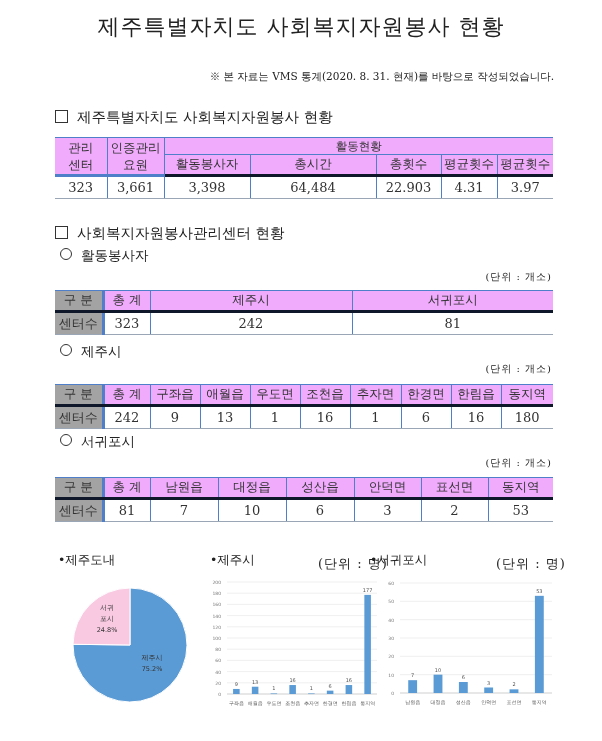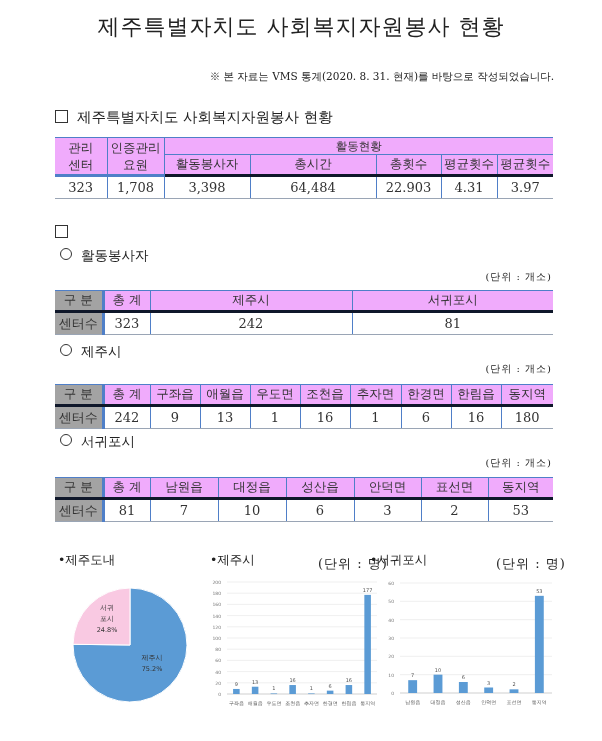--- a/index.html
+++ b/index.html
@@ -60,32 +60,32 @@
   </tr>
   <tr class="hdr-last">
     <th>활동봉사자</th>
     <th>총시간</th>
     <th>총횟수</th>
     <th>평균횟수</th>
     <th>평균횟수</th>
   </tr>
   <tr>
     <td>323</td>
-    <td>1,708</td>
+    <td>3,661</td>
     <td>3,398</td>
     <td>64,484</td>
     <td>22.903</td>
     <td>4.31</td>
     <td>3.97</td>
   </tr>
 </tbody>
   </table>
 
 <div class="abs sec-head" style="top:224px;">
-  <span class="box"></span>
+  <span class="box"></span><span>사회복지자원봉사관리센터 현황</span>
 </div>
 
 <div class="abs sub-head" style="top:247px;">
   <span class="circ"></span><span>활동봉사자</span>
 </div>
 <div class="abs unit" style="top:270px;">(단위 : 개소)</div>
 
 <table class="t" style="left:55px; top:290px; width:498px;">
   <colgroup>
       <col style="width:48px">

